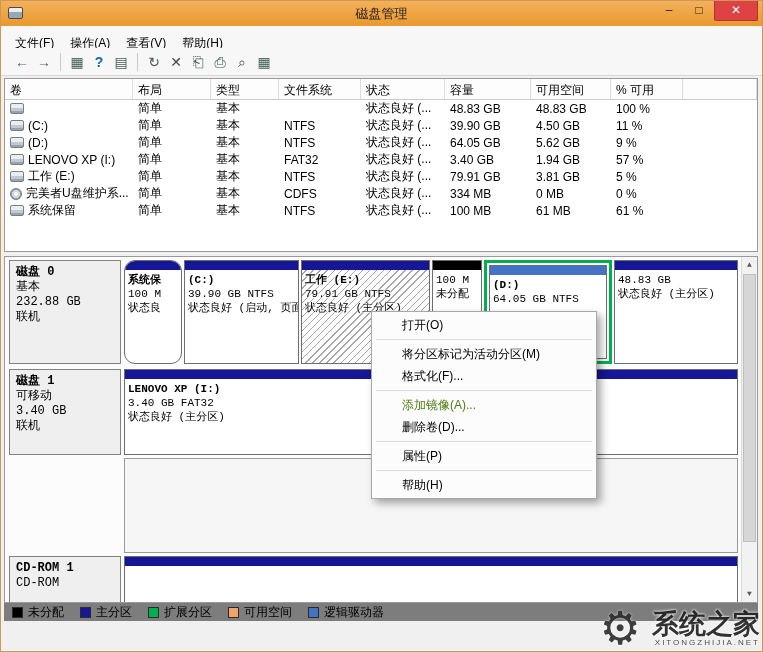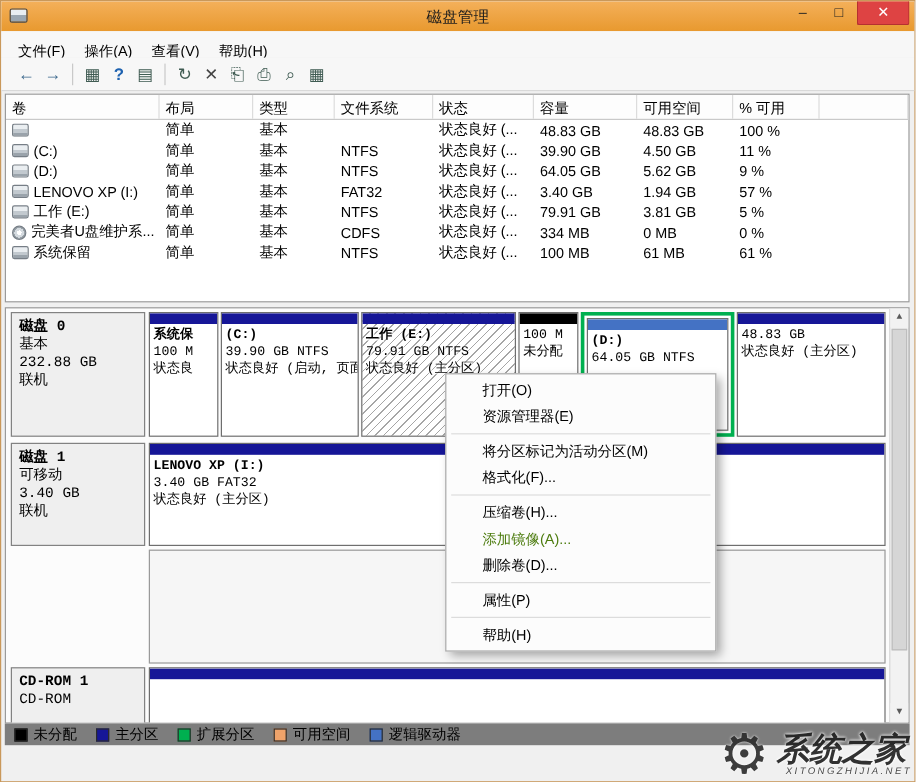--- a/index.html
+++ b/index.html
@@ -92,21 +92,21 @@
          border:1px solid #A8A8A8; box-shadow:4px 4px 8px rgba(0,0,0,0.35); padding:2px 0; z-index:50; }
   .ctx-item { height:22px; line-height:22px; padding-left:30px; font-size:12px; white-space:nowrap; }
   .ctx-item.disabled { color:#4d7c0f; }
   .ctx-sep { height:1px; background:#DCDCDC; margin:3px 4px; }
 
   
   .watermark { position:absolute; right:2px; bottom:0; display:flex; align-items:center;
                opacity:0.92; z-index:60; }
   .wm-gear { font-size:46px; color:#2e2e2e; line-height:46px;
              text-shadow:0 0 2px #fff; margin-right:2px; }
-  .wm-txt { text-align:center;font-style:italic; }
+  .wm-txt { text-align:right; }
   .wm-title { font-size:27px; font-weight:bold; color:#222;
               text-shadow:0 0 2px #fff,0 0 3px #fff; line-height:28px; }
   .wm-sub { font-size:8px; letter-spacing:2px; color:#3a3a3a; text-shadow:0 0 2px #fff;margin-left:12px; }
 </style>
 </head>
 <body>
 
 <div class="window">
 
   <div class="titlebar">
@@ -251,21 +251,21 @@
   <div class="bottom-pane">
 
     <div class="disk-row" style="top:3px; height:104px;">
       <div class="disk-label">
         <div class="dname">磁盘 0</div>
         <div>基本</div>
         <div>232.88 GB</div>
         <div>联机</div>
       </div>
       <div class="parts">
-        <div class="pbox" style="left:0; width:58px;">
+        <div class="pbox" style="left:0; width:58px;border-radius:11px;">
           <div class="stripe primary"></div>
           <div class="pt">
             <div class="l1">系统保</div>
             <div>100 M</div>
             <div>状态良</div>
           </div>
         </div>
         <div class="pbox" style="left:60px; width:115px;">
           <div class="stripe primary"></div>
           <div class="pt">
@@ -370,26 +370,24 @@
       <span>可用空间</span>
     </span>
     <span class="lg-item">
       <span class="lg-sq" style="background: rgb(68, 114, 196);"></span>
       <span>逻辑驱动器</span>
     </span>
   </div>
 
   <div class="ctx">
     <div class="ctx-item">打开(O)</div>
-    <div class="ctx-item">资源管理器(E)</div>
     <div class="ctx-sep"></div>
     <div class="ctx-item">将分区标记为活动分区(M)</div>
     <div class="ctx-item">格式化(F)...</div>
     <div class="ctx-sep"></div>
-    <div class="ctx-item">压缩卷(H)...</div>
     <div class="ctx-item disabled">添加镜像(A)...</div>
     <div class="ctx-item">删除卷(D)...</div>
     <div class="ctx-sep"></div>
     <div class="ctx-item">属性(P)</div>
     <div class="ctx-sep"></div>
     <div class="ctx-item">帮助(H)</div>
   </div>
 
   <div class="watermark">
     <span class="wm-gear">⚙</span>

